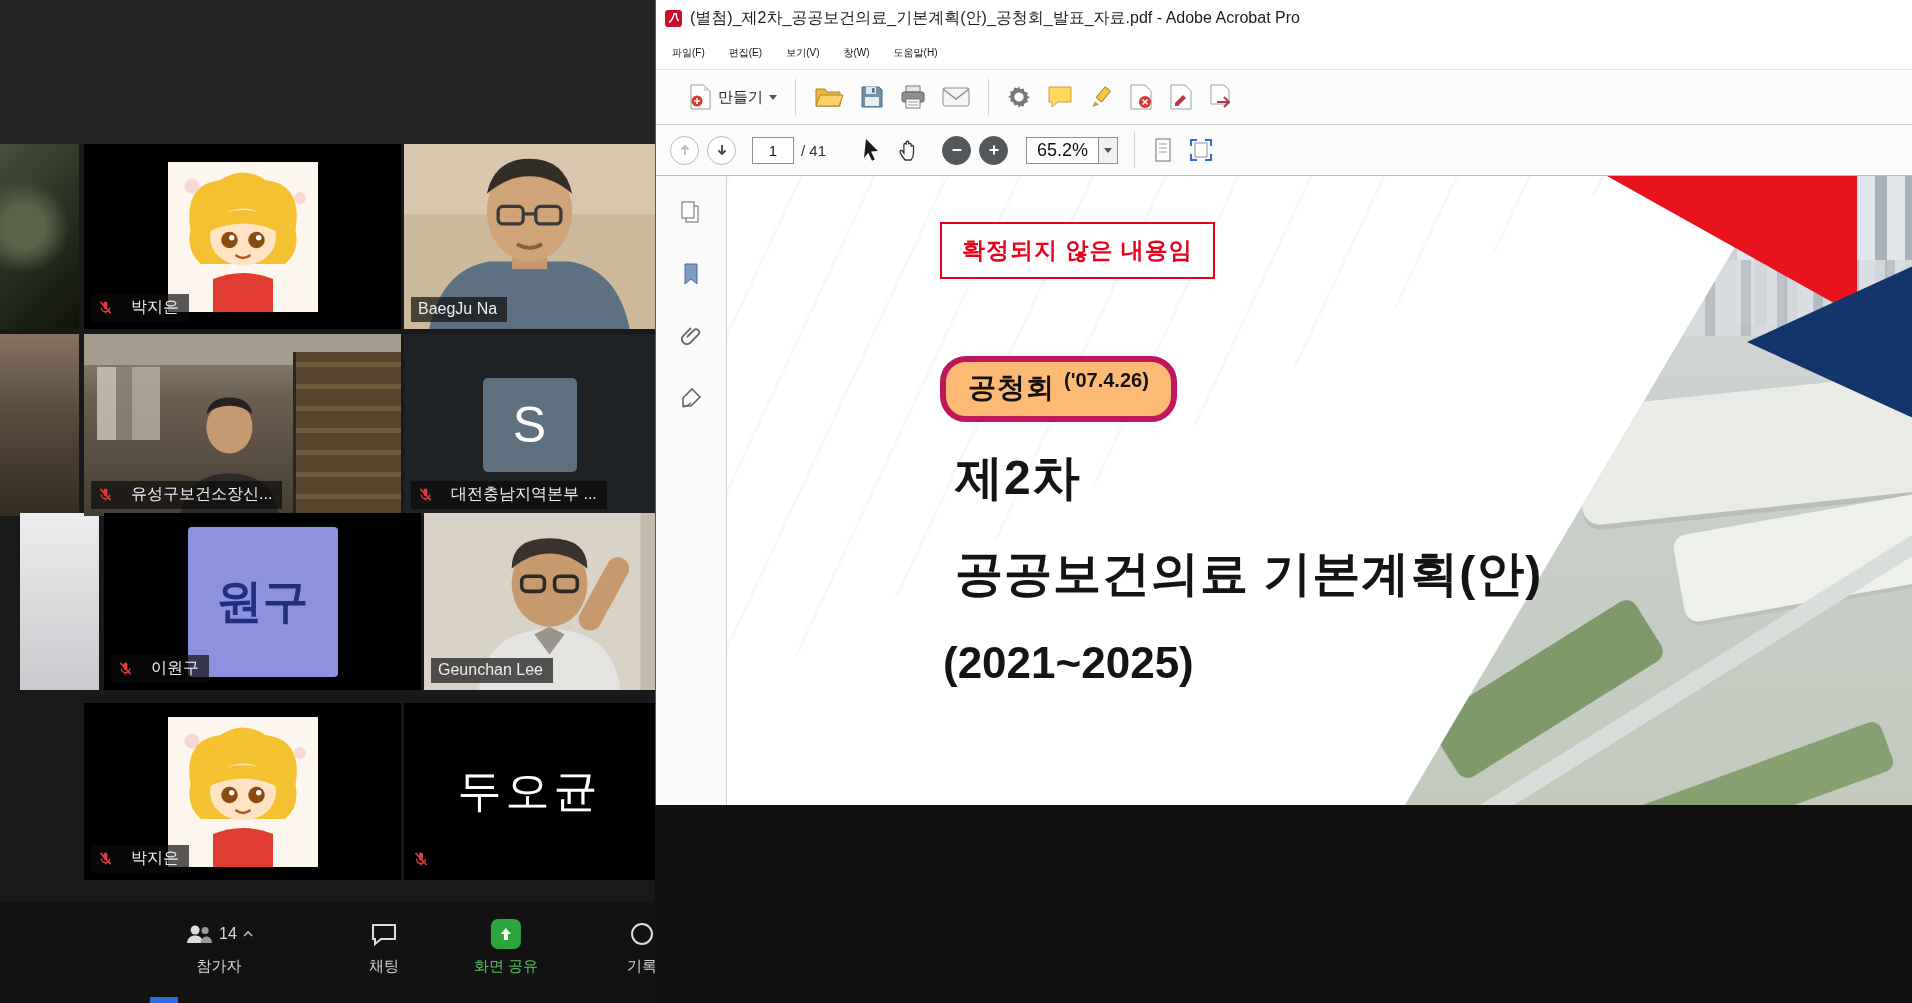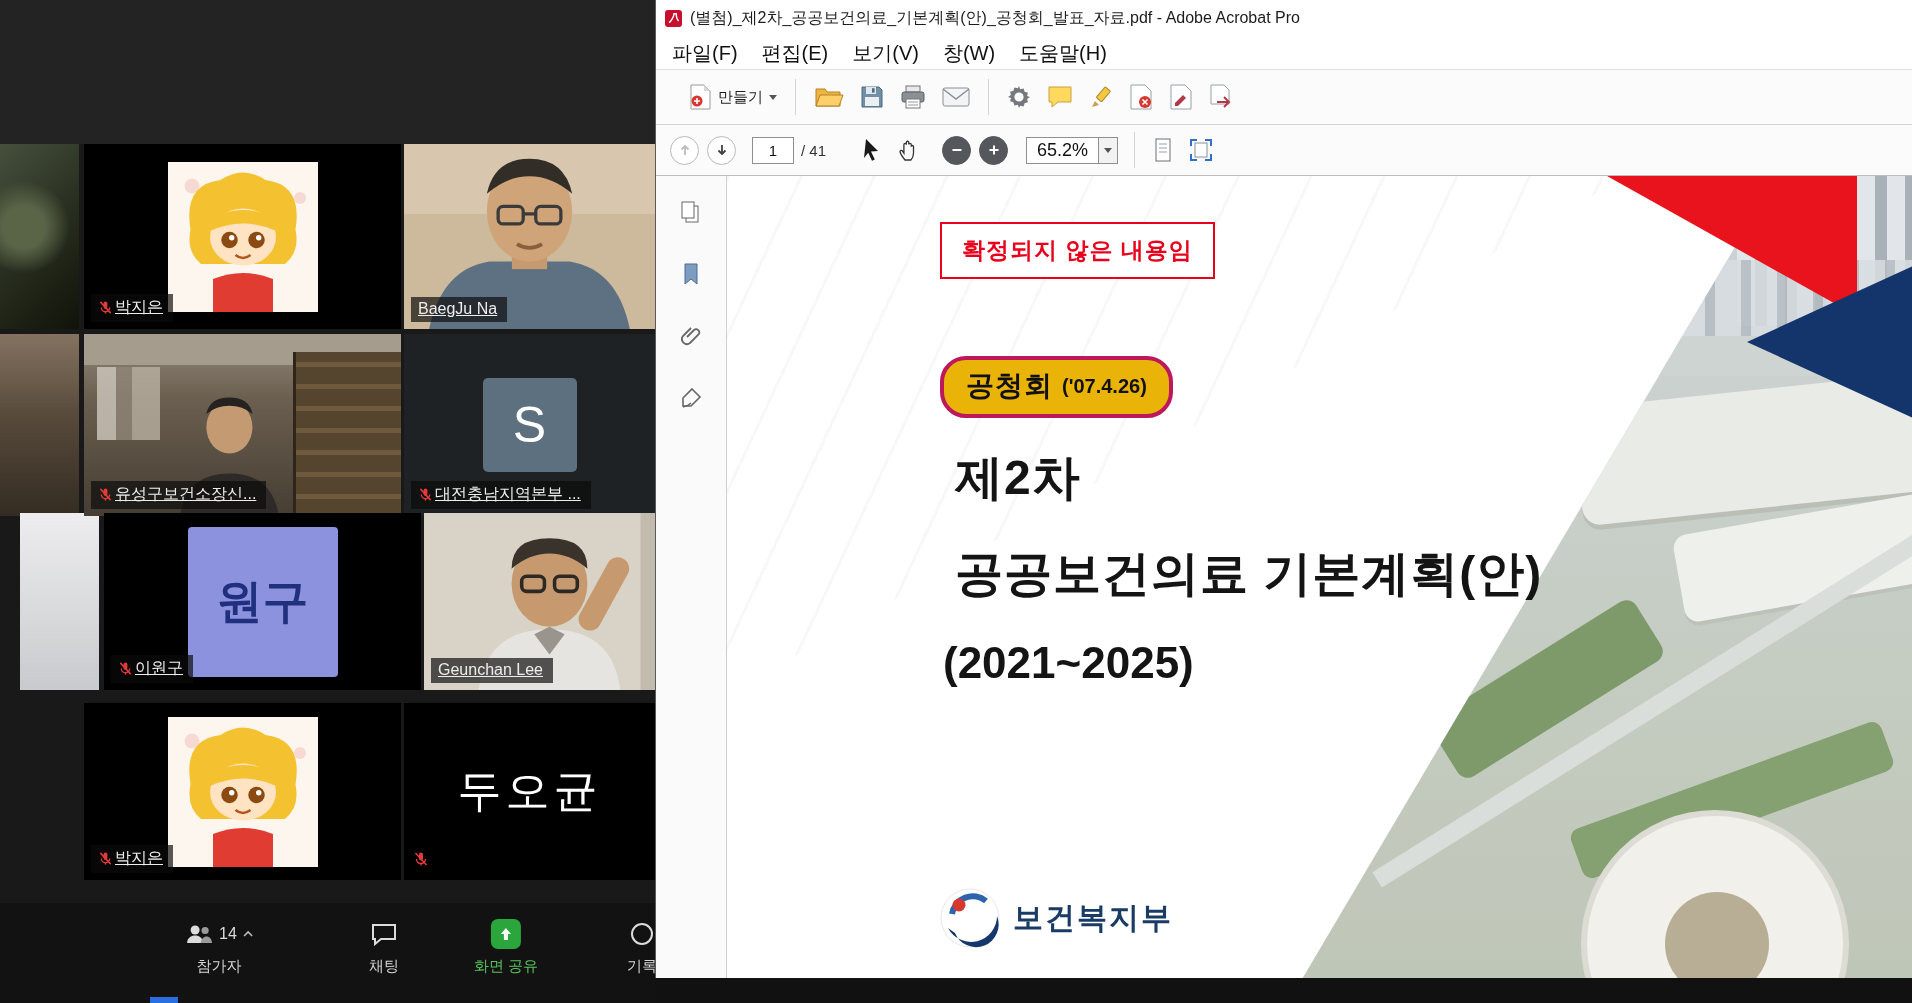--- a/index.html
+++ b/index.html
@@ -14,22 +14,22 @@
   .r1 { top:144px; height:185px; } .r2 { top:334px; height:182px; }
   .r3 { top:513px; height:177px;margin-left:20px; } .r4 { top:703px; height:177px; }
   .tile.active { box-shadow: inset 0 0 0 3px #b5d233; }
   .tile-fill { position:absolute; inset:0; }
   .sceneA1 { background: radial-gradient(circle at 30% 45%, #5a6548 0 18%, transparent 40%), linear-gradient(135deg,#46503c 0%,#262c1e 55%,#101309 100%); }
   .sceneA2 { background: linear-gradient(180deg,#857361 0%,#574a3b 45%,#342c22 100%); }
   .sceneA3 { background: linear-gradient(180deg,#ededef 0%,#c9cacd 100%); }
   .avatar-wrap { position:absolute; left:50%; top:50%; transform:translate(-50%,-50%); width:150px; height:150px; }
   .avatar-wrap svg { width:100%; height:100%; }
   .person-video { position:absolute; inset:0; width:100%; height:100%; }
-  .nametag { position:absolute; left:7px; bottom:7px; display:inline-flex; align-items:center; gap:2px;
-             background:rgba(10,10,10,.68); color:#ededed; font-size:16px; padding:3px 10px 4px 7px; white-space:nowrap; max-width:95%; overflow:hidden;text-decoration:underline; }
+  .nametag { position:absolute; left:7px; bottom:7px; display:inline-flex; align-items:center; gap:18px;
+             background:rgba(10,10,10,.68); color:#ededed; font-size:16px; padding:3px 10px 4px 7px; white-space:nowrap; max-width:95%; overflow:hidden; }
   .mic-only { position:absolute; left:9px; bottom:9px; }
   .letter-box { position:absolute; left:50%; top:50%; transform:translate(-50%,-50%); width:94px; height:94px; background:#5d7080; border-radius:5px; display:flex; align-items:center; justify-content:center; color:#fff; font-size:50px; }
   .text-avatar { position:absolute; left:50%; top:50%; transform:translate(-50%,-50%); width:150px; height:150px; background:#8d92de; border-radius:4px; display:flex; align-items:center; justify-content:center; color:#20307e; font-size:46px; font-weight:700; }
   .big-name { position:absolute; inset:0; display:flex; align-items:center; justify-content:center; color:#fff; font-size:44px; letter-spacing:4px; }
   .scene-ys { background:linear-gradient(180deg,#948a7b 0%,#6b5f50 35%,#463e33 100%); }
   .ys-ceiling { position:absolute; left:0; top:0; width:100%; height:17%; background:#a59c8e; }
   .ys-shelf { position:absolute; right:0; top:10%; width:34%; height:90%; background:repeating-linear-gradient(0deg,#55442e 0 17px,#6f5a3d 17px 22px); border-left:3px solid #2f2619; }
   .ys-clothes { position:absolute; left:4%; top:18%; width:20%; height:40%; background:linear-gradient(90deg,#cfc8bd 0 30%, #8f8678 30% 55%, #b8b0a2 55%); opacity:.8; }
   .scene-gc { background:linear-gradient(180deg,#ddd6ca 0%,#cfc8bb 70%,#c2bbae 100%); }
   .scene-bj { background:linear-gradient(180deg,#d8c7ac 0%,#c8b497 100%); }
@@ -38,24 +38,24 @@
   .zoom-toolbar { position:absolute; left:0; top:903px; width:100%; height:100px; background:#121212; }
   .zt-item { position:absolute; top:16px; transform:translateX(-50%); display:flex; flex-direction:column; align-items:center; gap:8px; cursor:default; }
   .zt-top { display:flex; align-items:flex-start; gap:5px; height:30px; align-items:center; }
   .zt-count { color:#d9d9d9; font-size:16px; }
   .zt-label { color:#d6d6d6; font-size:15px; white-space:nowrap; }
   .zt-label.green { color:#57c25f; }
   .share-ic { width:30px; height:30px; background:#2aa63d; border-radius:7px; display:flex; align-items:center; justify-content:center; }
   .blue-sliver { position:absolute; left:150px; bottom:0; width:28px; height:6px; background:#2a6fe2; }
 
   
-  .acrobat { position:absolute; left:655px; top:0; width:1257px; height:978px; background:#fff; display:flex; flex-direction:column; border-left:1px solid #5a5a5a; }
+  .acrobat { position:absolute; left:655px; top:0; width:1257px; height:805px; background:#fff; display:flex; flex-direction:column; border-left:1px solid #5a5a5a; }
   .ac-titlebar { height:37px; display:flex; align-items:center; gap:8px; padding-left:9px; background:#fff; font-size:16px; color:#1c1c1c; flex:0 0 auto; }
   .ac-menubar { height:33px; display:flex; align-items:center; padding-left:4px; background:#fff; border-bottom:1px solid #e0e0e0; flex:0 0 auto; }
-  .menu-item { font-size:20px; color:#111; padding:5px 12px; cursor:default; }
+  .menu-item { font-size:10px; color:#111; padding:5px 12px; cursor:default; }
   .ac-toolbar { height:55px; display:flex; align-items:center; padding-left:24px; background:#fbfbfb; border-bottom:1px solid #d2d2d2; flex:0 0 auto; }
   .tb-btn { display:flex; align-items:center; justify-content:center; gap:6px; padding:5px 8px; border-radius:3px; cursor:default; }
   .create-label { font-size:15px; color:#222; }
   .vsep { display:inline-block; width:1px; height:36px; background:#d4d4d4; margin:0 10px; }
   .caret-down { width:0; height:0; border:4px solid transparent; border-top:5px solid #555; margin-top:5px; }
   .ac-navbar { height:51px; display:flex; align-items:center; padding-left:14px; background:#fbfbfb; border-bottom:1px solid #bdbdbd; flex:0 0 auto; }
   .nav-circle { width:29px; height:29px; border-radius:50%; border:1px solid #b9b9b9; background:#fff; display:flex; align-items:center; justify-content:center; margin-right:8px; cursor:default; }
   .nav-circle.dark { background:#54585c; border-color:#54585c; }
   .page-box { width:42px; height:27px; border:1px solid #8f8f8f; background:#fff; display:flex; align-items:center; justify-content:center; font-size:15px; color:#111; margin:0 7px 0 8px; }
   .page-total { font-size:15px; color:#333; margin-right:28px; }
@@ -81,21 +81,21 @@
   .p-complex { left:850px; top:214px; width:360px; height:118px; background:#e9ebe6; border-radius:18px; transform:rotate(-6deg); box-shadow:0 5px 0 #b9bfb6; }
   .p-complex2 { left:950px; top:336px; width:280px; height:88px; background:#eef0ec; border-radius:14px; transform:rotate(-10deg); box-shadow:0 4px 0 #bcc2ba; }
   .p-green1 { left:700px; top:478px; width:240px; height:70px; background:#7e9a6b; transform:rotate(-32deg); border-radius:12px; }
   .p-green2 { left:840px; top:598px; width:330px; height:52px; background:#86a171; transform:rotate(-20deg); border-radius:10px; }
   .p-road { left:600px; top:520px; width:660px; height:18px; background:#dadedb; transform:rotate(-32deg); }
   .p-round { left:860px; top:640px; width:256px; height:256px; border-radius:50%; background:#f1f0eb; box-shadow:0 0 0 6px #dcdbd4; }
   .p-round-in { left:938px; top:716px; width:104px; height:104px; border-radius:50%; background:#b7ae95; }
   .tri-red { position:absolute; left:880px; top:0; width:250px; height:140px; background:#e8131c; clip-path:polygon(0 0,100% 0,100% 100%); }
   .tri-navy { position:absolute; left:1020px; top:90px; width:166px; height:152px; background:#14356b; clip-path:polygon(100% 0,100% 100%,0 50%); }
   .notice { position:absolute; left:213px; top:46px; border:2px solid #e8001c; padding:11px 20px; font-size:23px; font-weight:700; color:#e8001c; background:#fff; letter-spacing:1px; }
-  .badge { position:absolute; left:213px; top:180px; border:4px solid #be185d; border-radius:26px; padding:7px 22px 9px; background:#eab308; display:flex; align-items:center; gap:9px; }
+  .badge { position:absolute; left:213px; top:180px; border:6px solid #be185d; border-radius:26px; padding:7px 22px 9px; background:#fdba74; display:flex; align-items:flex-start; gap:9px; }
   .badge b { font-size:28px; color:#111; letter-spacing:1px; }
   .badge span { font-size:20px; font-weight:700; color:#111; }
   .t1,.t2 { position:absolute; left:228px; font-size:48px; font-weight:800; color:#141414; letter-spacing:1px; white-space:nowrap; }
   .t1 { top:270px; } .t2 { top:366px; }
   .t3 { position:absolute; left:216px; top:462px; font-size:44px; font-weight:800; color:#141414; white-space:nowrap; }
   .ministry { position:absolute; left:213px; top:712px; display:flex; align-items:center; gap:13px; }
   .ministry span { font-size:30px; font-weight:700; color:#1a3b66; letter-spacing:2px; }
 </style>
 </head>
 <body>

